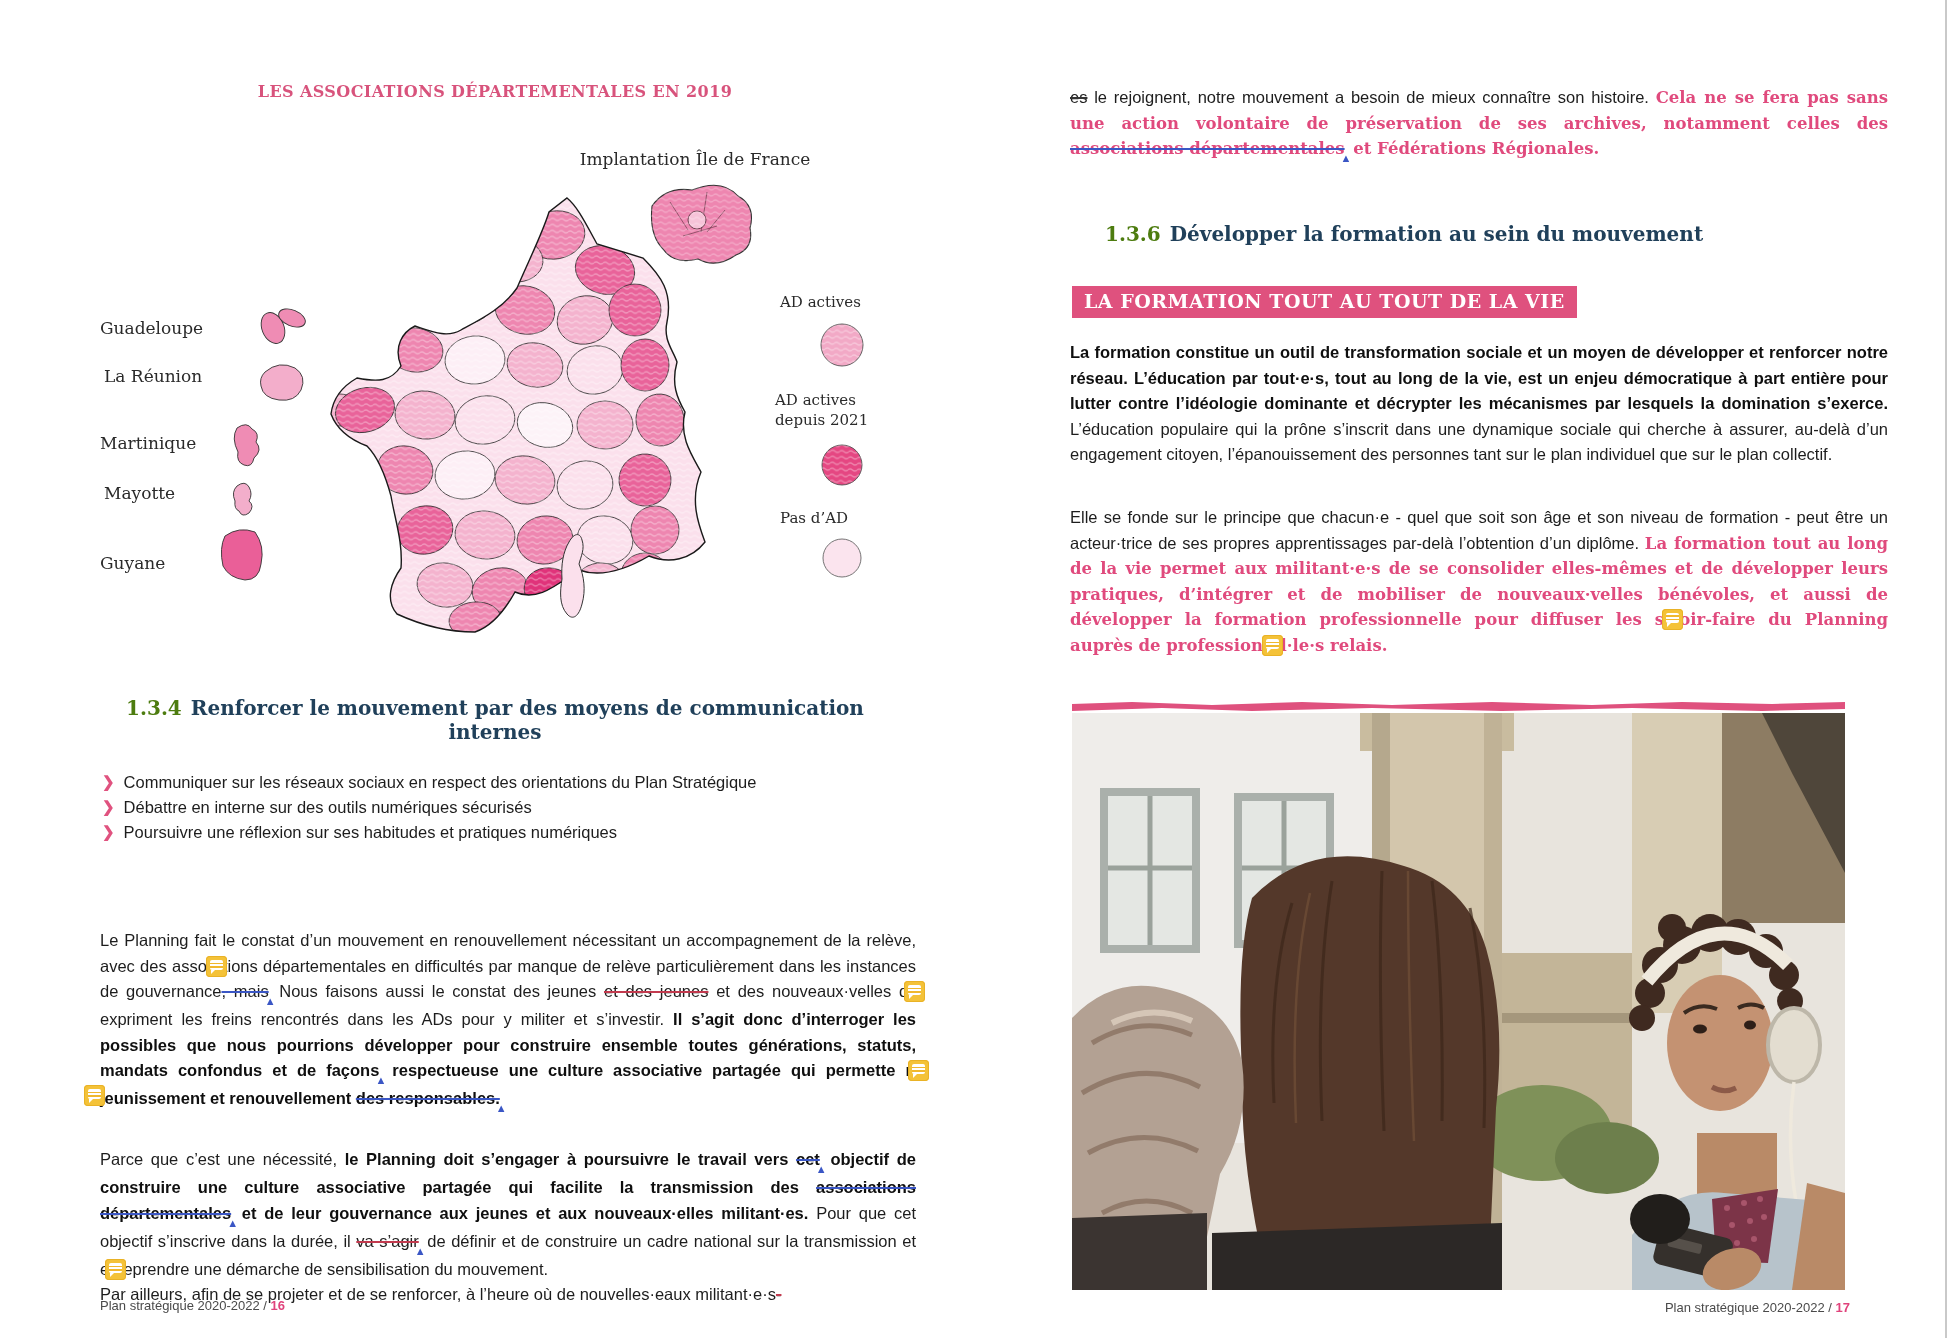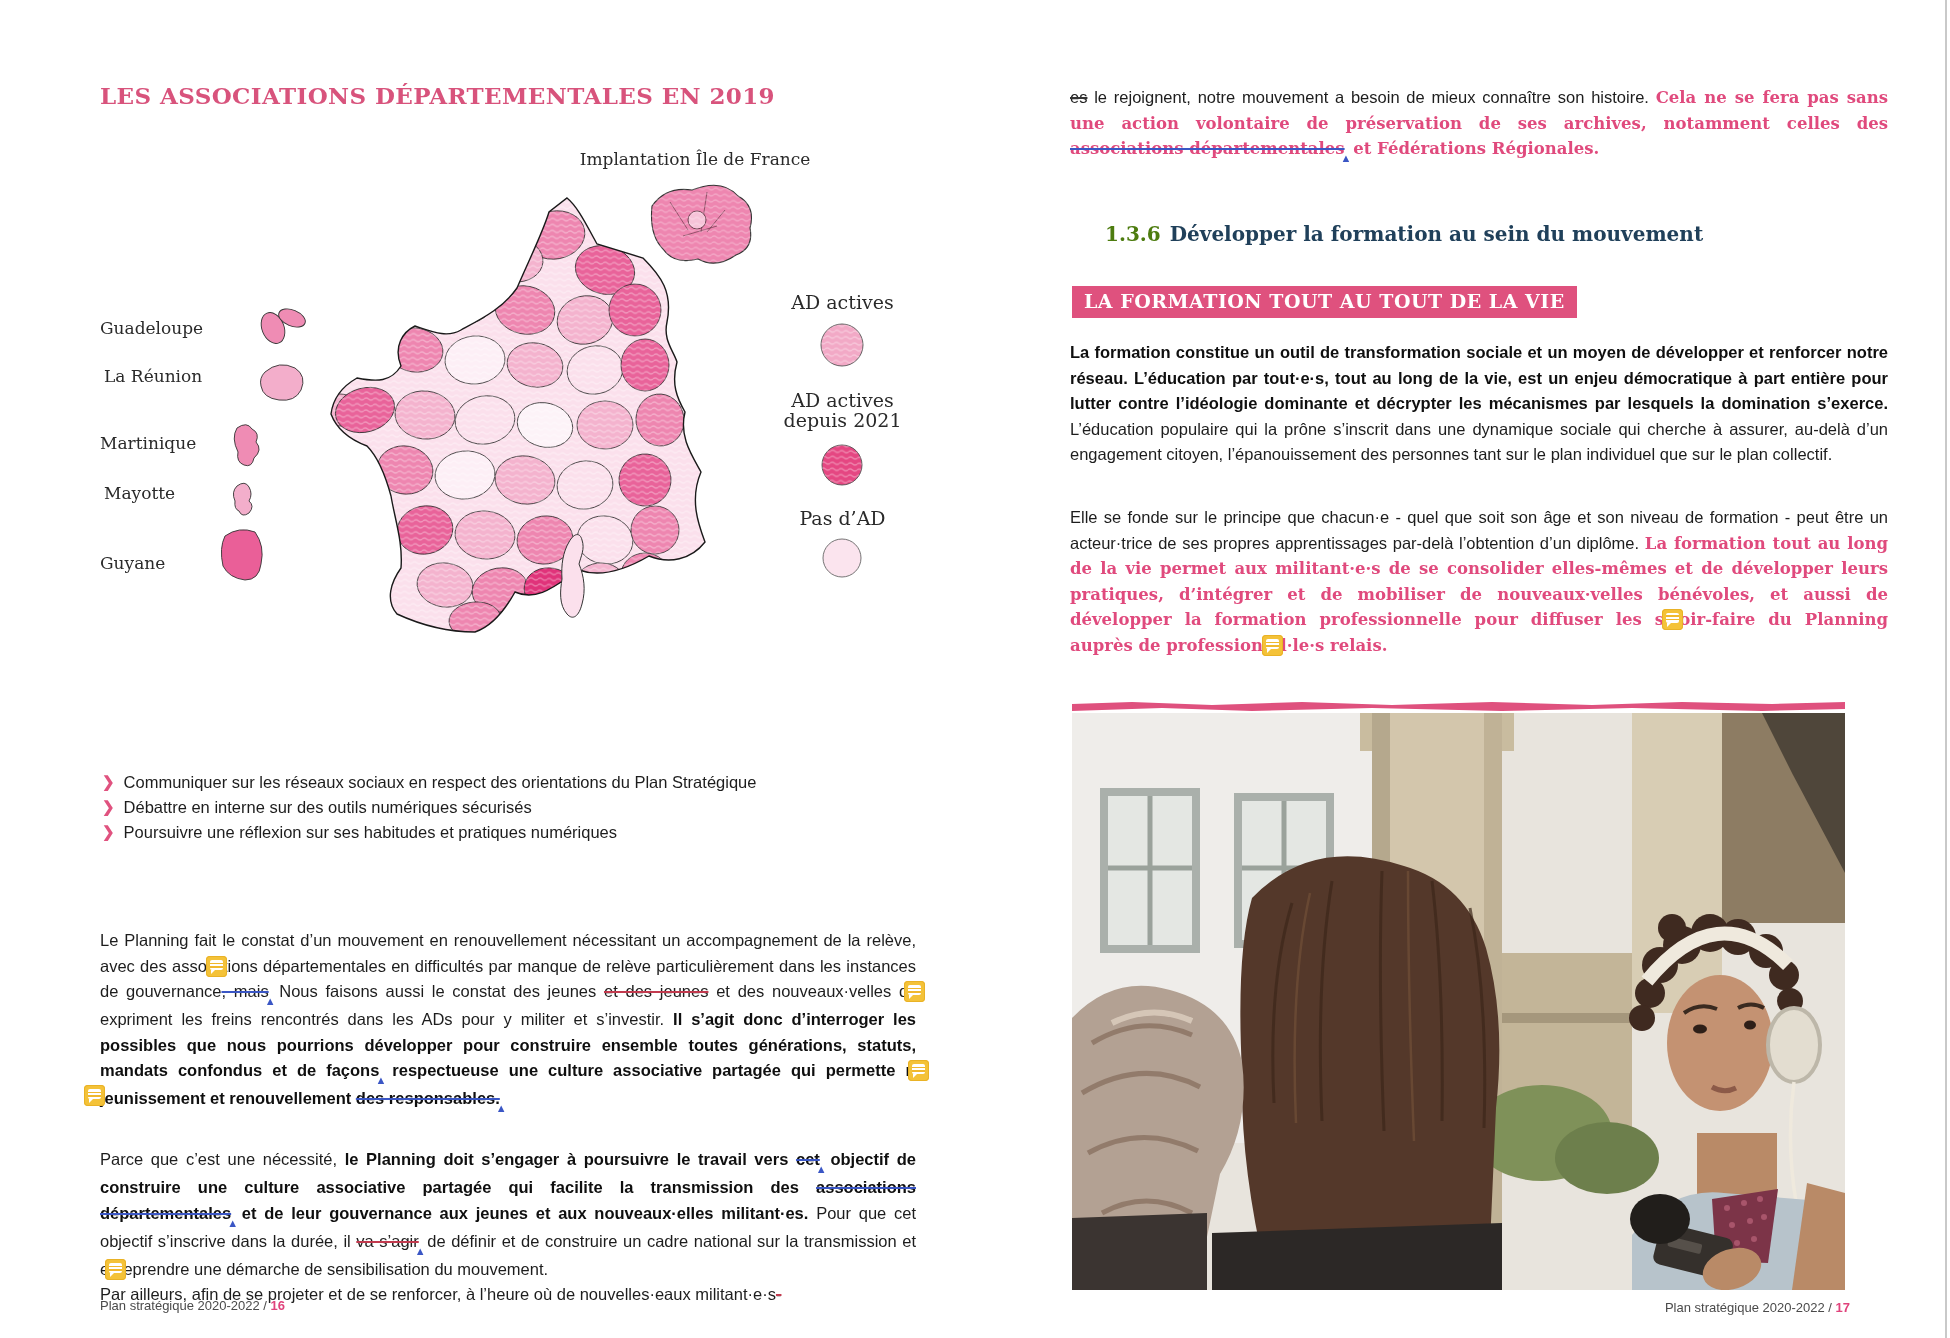--- a/index.html
+++ b/index.html
@@ -1,37 +1,37 @@
 <!DOCTYPE html>
 <html><head>
 <meta charset="utf-8">
 <style>
   html,body{margin:0;padding:0;background:#ffffff;}
   #root{position:relative;width:1950px;height:1338px;background:#fff;overflow:hidden;
         font-family:"Liberation Sans",sans-serif;color:#222;}
   .abs{position:absolute;}
   
   .slab{font-family:"DejaVu Serif",serif;}
-  .page-title{font-size:23px;font-weight:700;color:#d8537c;letter-spacing:.4px;text-align:left;}
+  .page-title{font-size:16px;font-weight:700;color:#d8537c;letter-spacing:.4px;text-align:center;}
   .map-subtitle{font-size:17px;color:#2a2a2a;text-align:center;}
   .sec-head{font-size:20px;font-weight:700;color:#20405a;text-align:center;}
   .sec-head .num{color:#4d7c0f;margin-right:9px;}
   .sec-head-left{text-align:left;}
   .intro-bold{font-size:16.5px;font-weight:700;color:#111;}
   .bullet-row{font-size:16.5px;color:#1d1d1d;line-height:25px;display:flex;align-items:baseline;}
   .chev{color:#e0527f;font-weight:700;font-size:15px;margin-right:9px;transform:translateY(-1px);}
   .para{font-size:16.5px;line-height:25.5px;color:#1d1d1d;text-align:justify;}
   .seg.n{font-weight:400;}
   .seg.b{font-weight:700;color:#0f0f0f;}
   .seg.pb{font-family:"DejaVu Serif",serif;font-weight:700;color:#e04a7d;}
   .strike-blue{text-decoration:line-through;text-decoration-color:#3a56c5;text-decoration-thickness:2px;}
   .strike-red{text-decoration:line-through;text-decoration-color:#c23a4e;text-decoration-thickness:2px;}
   .strike-dark{text-decoration:line-through;text-decoration-color:#333;text-decoration-thickness:2px;}
   .serif-label{font-family:"DejaVu Serif",serif;font-size:17px;color:#2a2a2a;}
-  .legend-label{font-family:"DejaVu Serif",serif;font-size:19px;color:#2a2a2a;text-align:center;line-height:20px;}
+  .legend-label{font-family:"DejaVu Serif",serif;font-size:15px;color:#2a2a2a;text-align:left;line-height:20px;}
   .banner{display:inline-block;background:#df517e;color:#fff;font-family:"DejaVu Serif",serif;
           font-weight:700;font-size:19px;letter-spacing:.5px;padding:4px 12px 6px 12px;}
   .footer{font-size:13px;color:#4a4a4a;}
   .footer .pg{color:#e0437c;font-weight:700;}
   
   .comment-icon{display:inline-block;width:21px;height:21px;background:#f4c238;border-radius:4px;
     position:relative;vertical-align:-5px;margin:0 -13px;z-index:3;box-shadow:inset 0 0 0 1px #e9b226;}
   .comment-icon::before{content:"";position:absolute;left:4px;top:4px;width:13px;height:10px;background:
     linear-gradient(#ffffff 0 2.5px,#f0b82e 2.5px 4px,#ffffff 4px 6px,#f0b82e 6px 7.5px,#ffffff 7.5px 100%);
     border-radius:2px;}
@@ -139,20 +139,23 @@
 
   
   <div class="abs legend-label" style="left:780px;top:292px;width:125px;">AD actives</div>
   <div class="abs legend-label" style="left:775px;top:390px;width:135px;">
     <span>AD actives</span><br>
     <span>depuis 2021</span>
   </div>
   <div class="abs legend-label" style="left:780px;top:508px;width:125px;">Pas d’AD</div>
 
   
+  <div class="abs sec-head slab" style="left:100px;top:696px;width:790px;">
+    <span class="num">1.3.4</span><span>Renforcer le mouvement par des moyens de communication internes</span>
+  </div>
 
 
   <div class="abs" style="left:102px;top:770px;width:800px;">
     <div class="bullet-row">
         <span class="chev">❯</span>
         <span>Communiquer sur les réseaux sociaux en respect des orientations du Plan Stratégique</span>
       </div>
     <div class="bullet-row">
         <span class="chev">❯</span>
         <span>Débattre en interne sur des outils numériques sécurisés</span>

